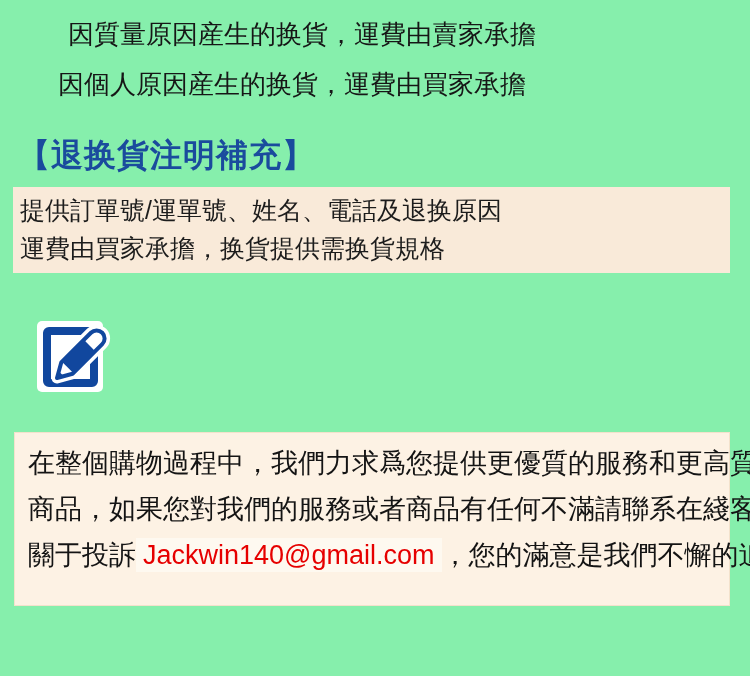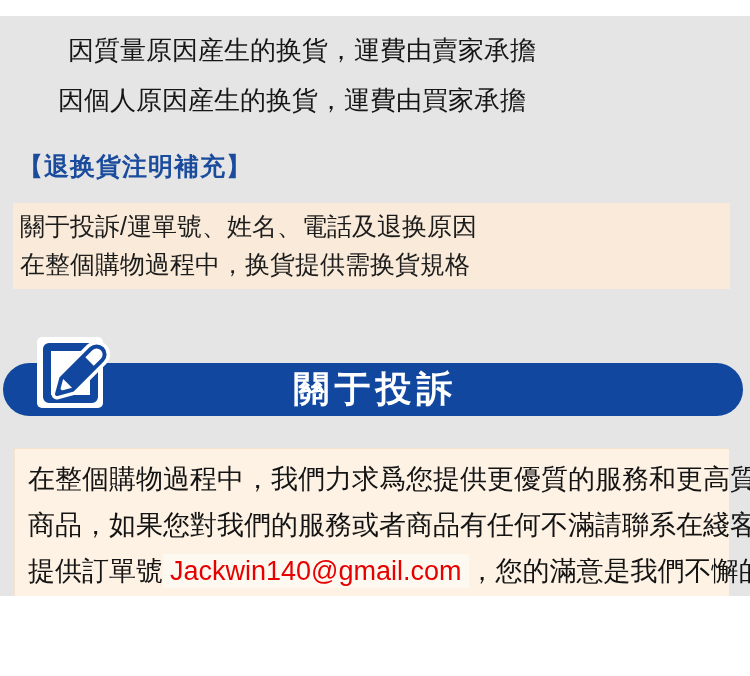--- a/index.html
+++ b/index.html
@@ -1,23 +1,23 @@
 <!DOCTYPE html>
 <html><head>
 <meta charset="utf-8">
 <style>
   html,body{margin:0;padding:0;background:#ffffff;}
   body{font-family:"Liberation Sans","DejaVu Sans",sans-serif;-webkit-font-smoothing:antialiased;}
-  .page{position:relative;width:750px;height:580px;background:#e5e5e5;overflow:hidden;margin:16px auto;}
+  .page{position:relative;width:750px;height:676px;background:#86efac;overflow:hidden;margin:0 auto;}
 
   .note-line{position:absolute;font-size:26px;color:#161616;white-space:nowrap;line-height:30px;}
   .note-line.l1{left:68px;top:19px;}
   .note-line.l2{left:58px;top:69px;text-align:right;}
 
-  .supp-heading{position:absolute;left:18px;top:134px;font-size:25px;font-weight:bold;
+  .supp-heading{position:absolute;left:18px;top:134px;font-size:32px;font-weight:bold;
     color:#1a4b9d;white-space:nowrap;letter-spacing:1px;}
 
   .supp-box{position:absolute;left:13px;top:187px;width:717px;height:86px;
     background:#f9ead9;box-sizing:border-box;padding:4px 0 0 7px;}
   .supp-box .box-line{font-size:25px;line-height:38px;color:#1c1c1c;white-space:nowrap;}
 
   .banner{position:absolute;left:3px;top:347px;width:740px;height:53px;background:#11479e;
     border-radius:27px;display:flex;align-items:center;justify-content:center;}
   .banner-title{color:#ffffff;font-size:36px;font-weight:bold;letter-spacing:5px;
     white-space:nowrap;padding-left:5px;}
@@ -34,38 +34,35 @@
 <body>
 
 <div class="page">
 
   <div class="note-line l1">因質量原因産生的换貨，運費由賣家承擔</div>
   <div class="note-line l2">因個人原因産生的换貨，運費由買家承擔</div>
 
   <div class="supp-heading">【退换貨注明補充】</div>
 
   <div class="supp-box">
-    <div class="box-line">關于投訴/運單號、姓名、電話及退换原因</div>
-    <div class="box-line">在整個購物過程中，换貨提供需换貨規格</div>
+    <div class="box-line">提供訂單號/運單號、姓名、電話及退换原因</div>
+    <div class="box-line">運費由買家承擔，换貨提供需换貨規格</div>
   </div>
 
-  <div class="banner">
-    <span class="banner-title">關于投訴</span>
-  </div>
 
   <svg class="edit-icon" viewBox="0 0 84 88" xmlns="http://www.w3.org/2000/svg">
     <rect x="4" y="13" width="66" height="71" rx="5" fill="#ffffff"></rect>
     <rect x="14" y="23" width="47" height="52" rx="2" fill="none" stroke="#11479e" stroke-width="8"></rect>
     <g transform="translate(24,70) rotate(-45)">
       <path d="M0,0 L14,-8 L56,-8 A8,8 0 0 1 56,8 L14,8 Z" fill="#ffffff" stroke="#ffffff" stroke-width="11" stroke-linejoin="round"></path>
       <path d="M0,0 L14,-8 L56,-8 A8,8 0 0 1 56,8 L14,8 Z" fill="#ffffff" stroke="#11479e" stroke-width="4" stroke-linejoin="round"></path>
       <rect x="15" y="-8" width="31" height="16" fill="#11479e"></rect>
       <path d="M-0.5,0 L6,-4 L6,4 Z" fill="#11479e"></path>
     </g>
   </svg>
 
   <div class="complaint-box">
     <div class="c-line">在整個購物過程中，我們力求爲您提供更優質的服務和更高質量的</div>
     <div class="c-line">商品，如果您對我們的服務或者商品有任何不滿請聯系在綫客服或</div>
-    <div class="c-line"><span>提供訂單號</span><span class="email">Jackwin140@gmail.com</span><span>，您的滿意是我們不懈的追求。</span></div>
+    <div class="c-line"><span>關于投訴</span><span class="email">Jackwin140@gmail.com</span><span>，您的滿意是我們不懈的追求。</span></div>
   </div>
 
 </div>
 
 </body></html>

